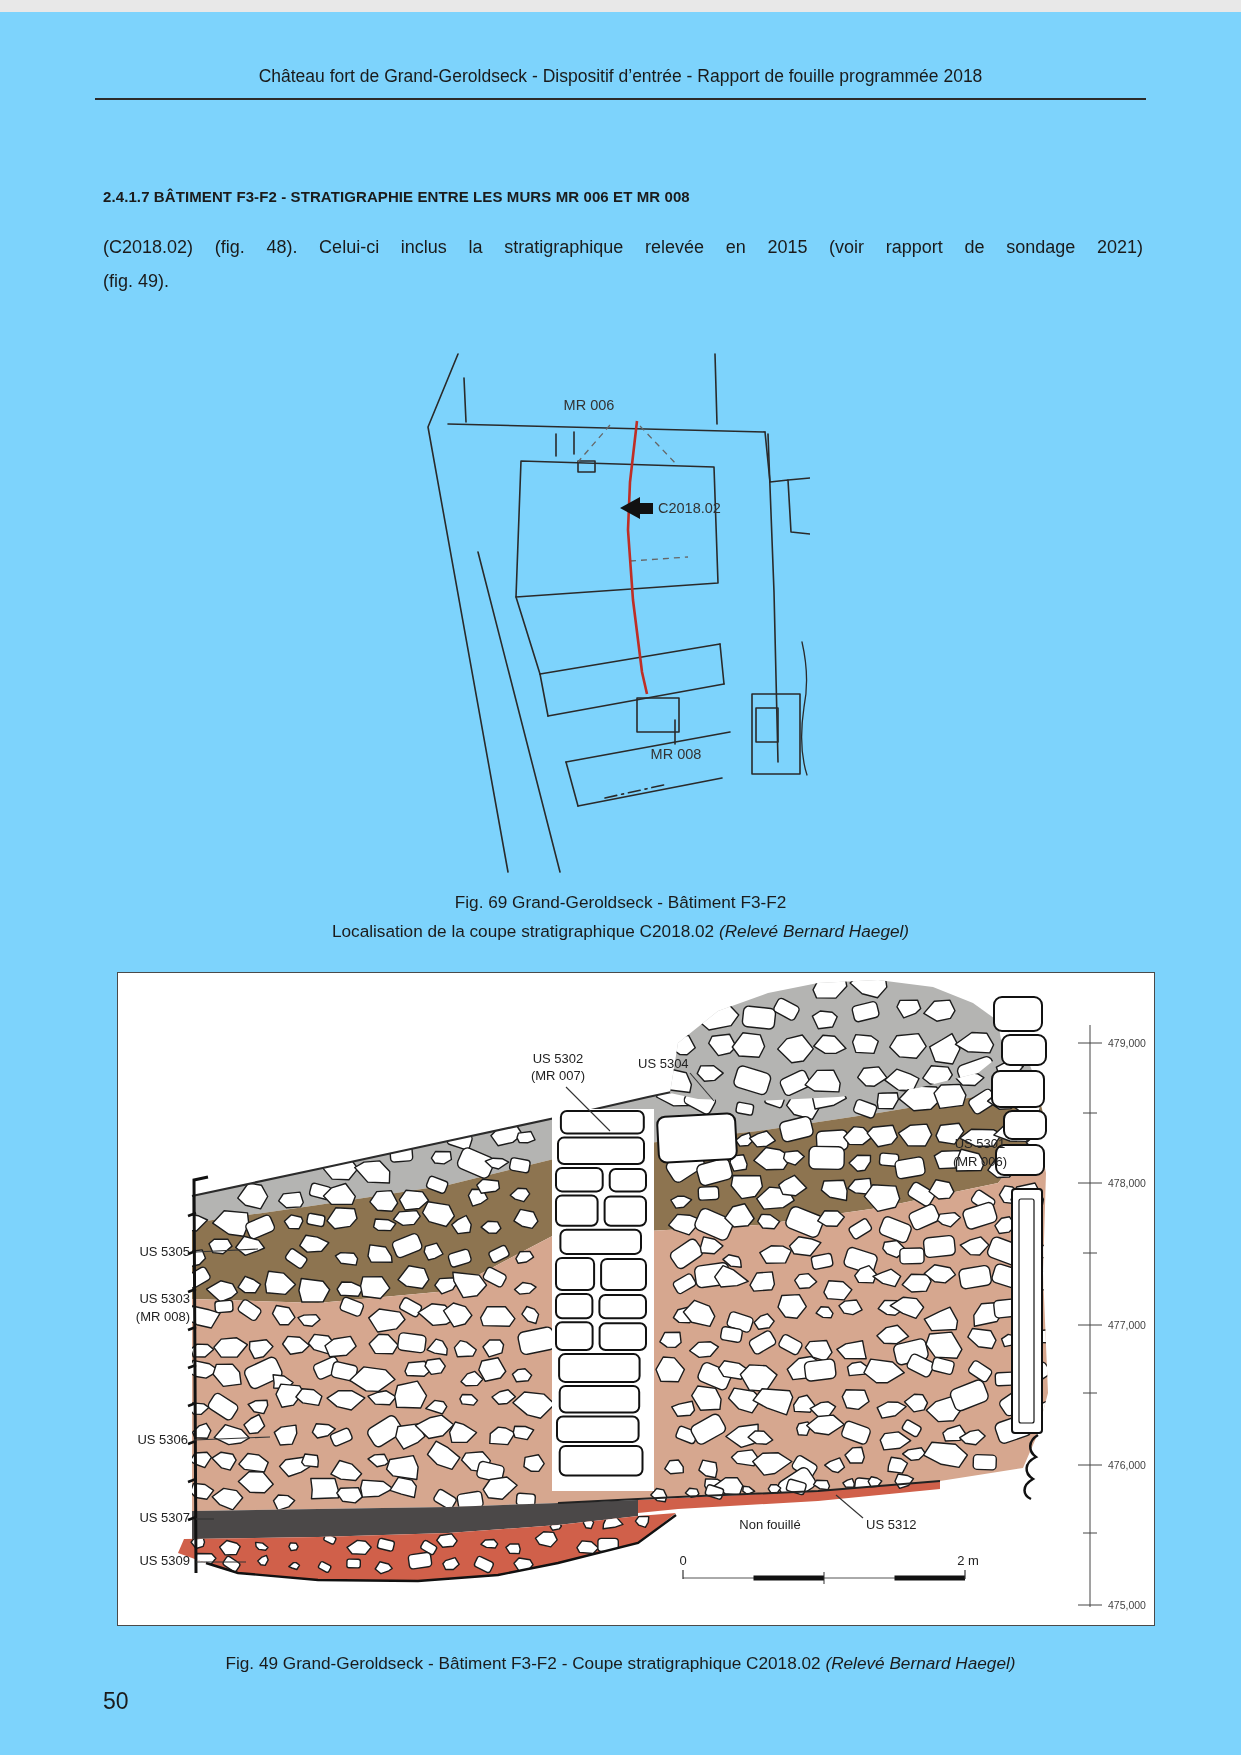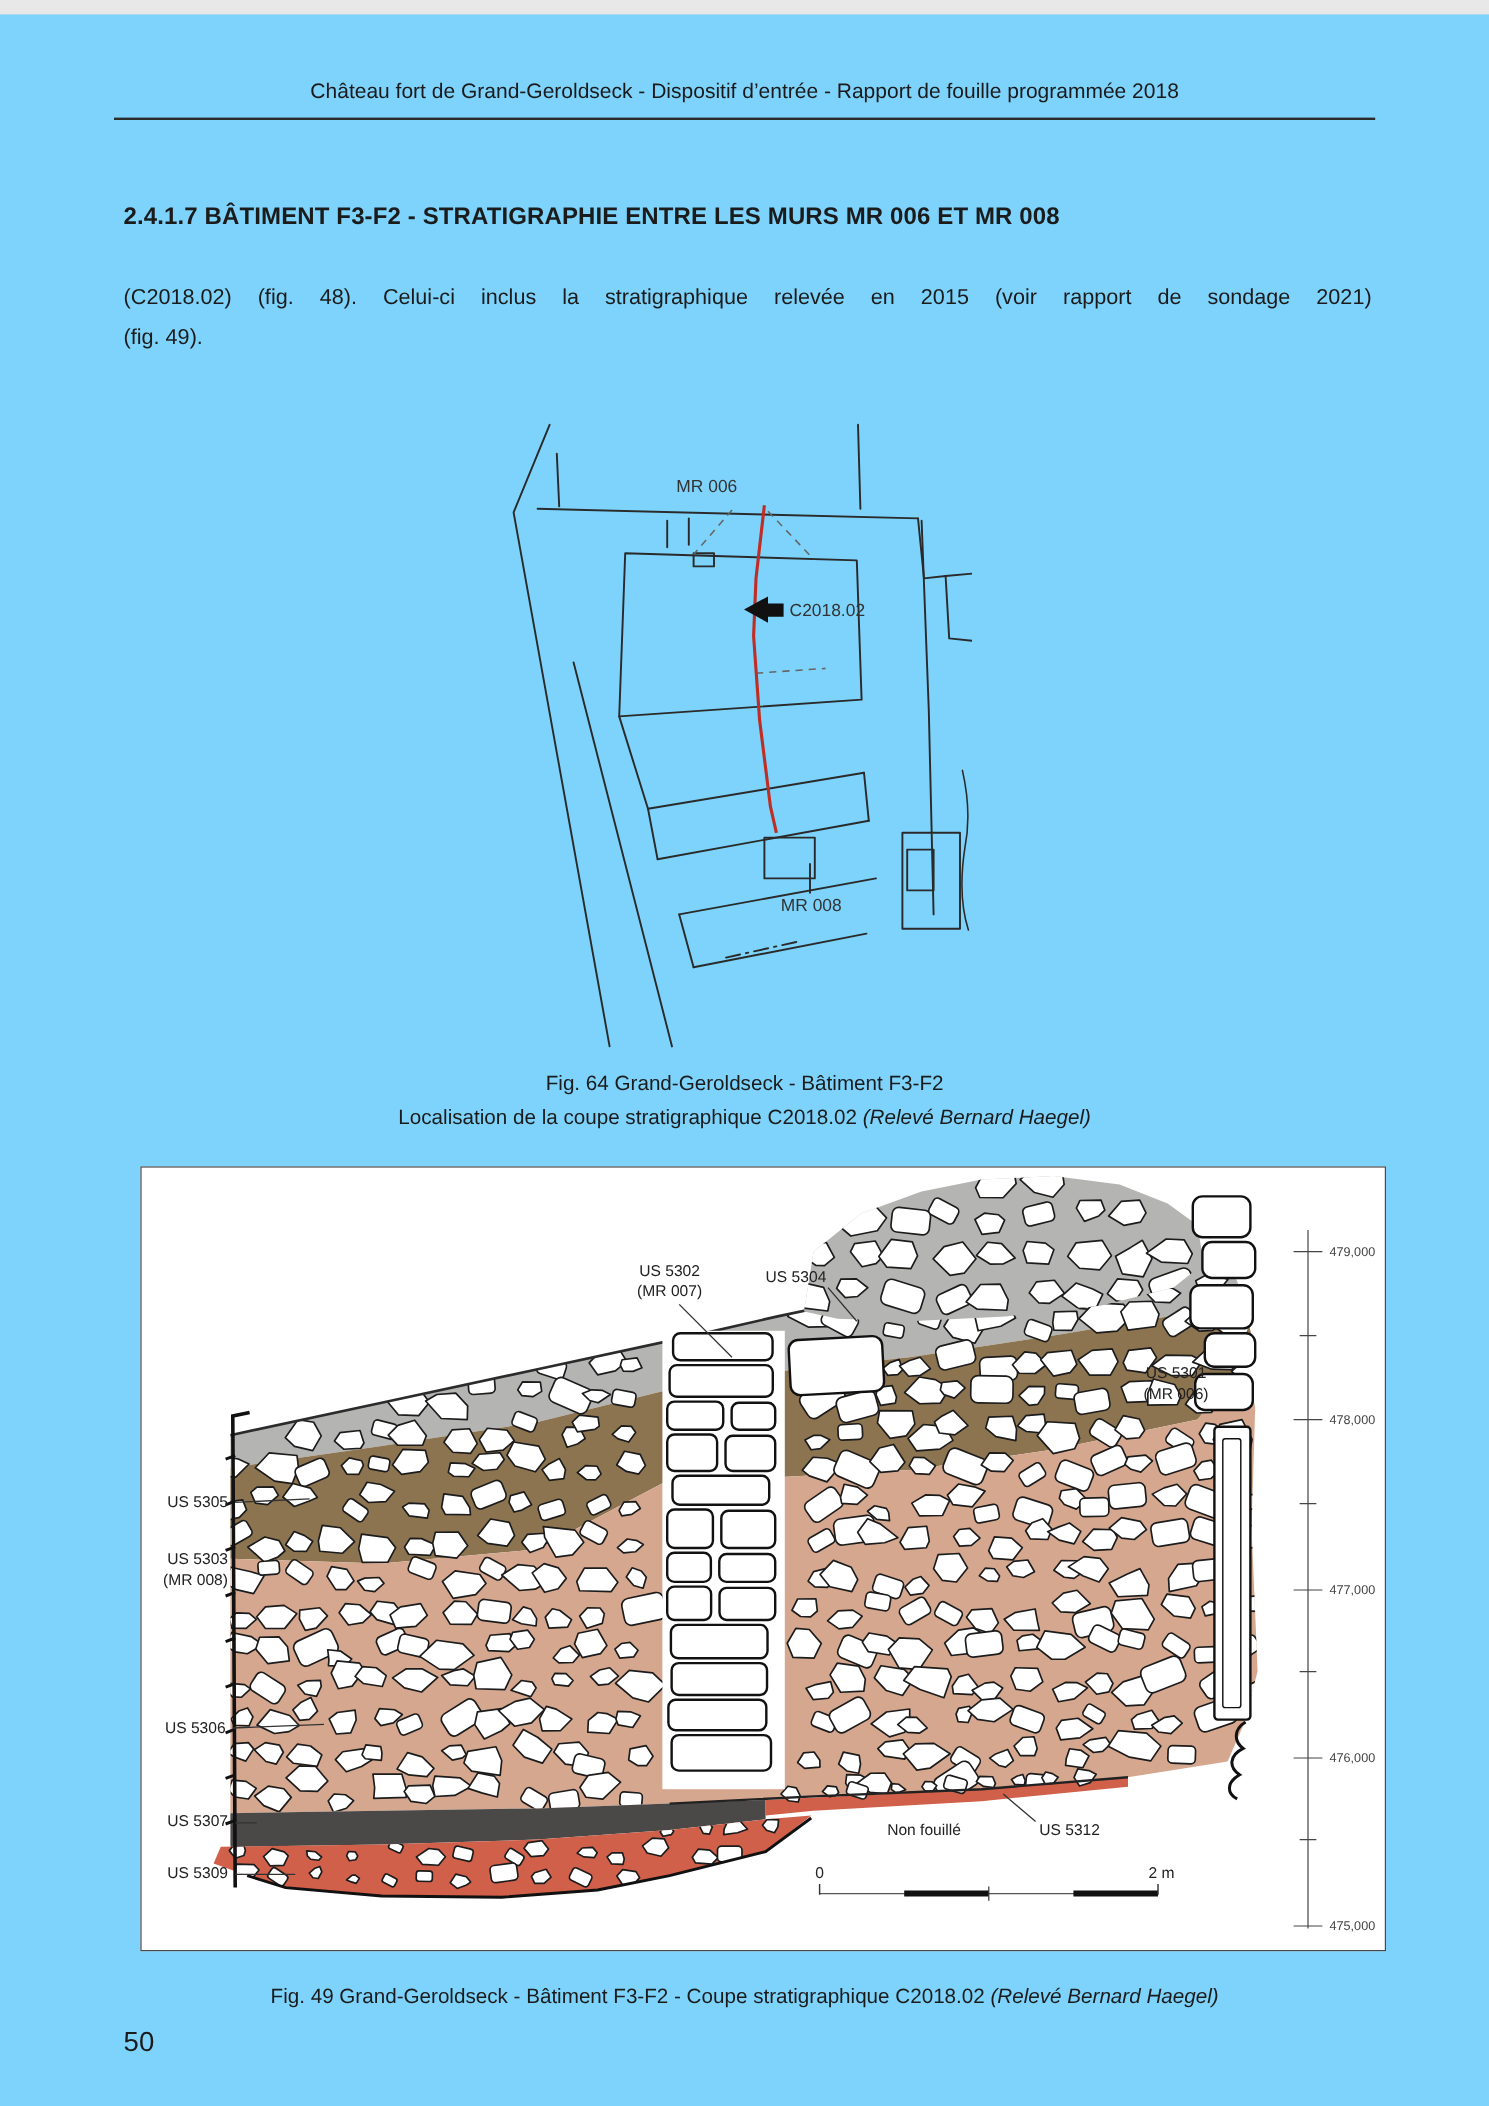--- a/index.html
+++ b/index.html
@@ -10,22 +10,22 @@
   }
   .header{
     position:absolute;top:54px;left:95px;width:1051px;
     text-align:center;font-size:17.5px;color:#1a1a1a;
   }
   .header-rule{
     position:absolute;top:86px;left:95px;width:1051px;height:0;
     border-top:2px solid #2b2b2b;
   }
   .heading{
-    position:absolute;top:158px;left:103px;width:1040px;
-    font-size:20px;font-weight:bold;letter-spacing:0.1px;
+    position:absolute;top:176px;left:103px;width:1040px;
+    font-size:15px;font-weight:bold;letter-spacing:0.1px;
   }
   .para{
     position:absolute;top:219px;left:103px;width:1040px;
     font-size:18px;line-height:33.5px;
   }
   .para .jline{display:block;text-align:justify;text-align-last:justify;}
   .para .lline{display:block;text-align:left;}
   .fig48{position:absolute;top:330px;left:390px;width:420px;height:535px;}
   .caption48{
     position:absolute;top:876px;left:0;width:1241px;text-align:center;
@@ -93,21 +93,21 @@
       <path d="M240,219 L298,215"></path>
     </g>
     <polyline points="247,79 240,140 238,188 243,258 252,330 257,352" fill="none" stroke-width="2.6" stroke="#bf2e25"></polyline>
     <polygon points="230,166 250,155 250,161 263,161 263,172 250,172 250,177" fill="#111"></polygon>
     <text x="199" y="68" text-anchor="middle" font-size="14.5" fill="#333">MR 006</text>
     <text x="268" y="171" font-size="14.5" fill="#333">C2018.02</text>
     <text x="286" y="417" text-anchor="middle" font-size="14.5" fill="#333">MR 008</text>
   </svg>
 
   <div class="caption48">
-    <span style="display:block">Fig. 64 Grand-Geroldseck - Bâtiment F3-F2</span>
+    <span style="display:block">Fig. 69 Grand-Geroldseck - Bâtiment F3-F2</span>
     <span style="display:block"><span>Localisation de la coupe stratigraphique C2018.02 </span><span class="caption-italic">(Relevé Bernard Haegel)</span></span>
   </div>
 
   <div class="fig49-box">
     <svg id="fig49-svg" width="1035" height="651" viewBox="0 0 1035 651">
         <defs>
           <clipPath id="cs">
             <polygon points="74.0,223.0 200.0,196.0 330.0,168.0 460.0,140.0 530.0,124.0 582.0,113.0 700.0,87.0 780.0,70.0 840.0,57.0 880.0,48.0 905.0,75.0 920.0,120.0 928.0,200.0 925.0,300.0 930.0,420.0 918.0,465.0 905.0,495.0 822.0,508.0 700.0,518.0 560.0,524.0 440.0,530.0 330.0,534.0 200.0,536.0 74.0,538.0"></polygon>
           </clipPath>
           <clipPath id="cr">

